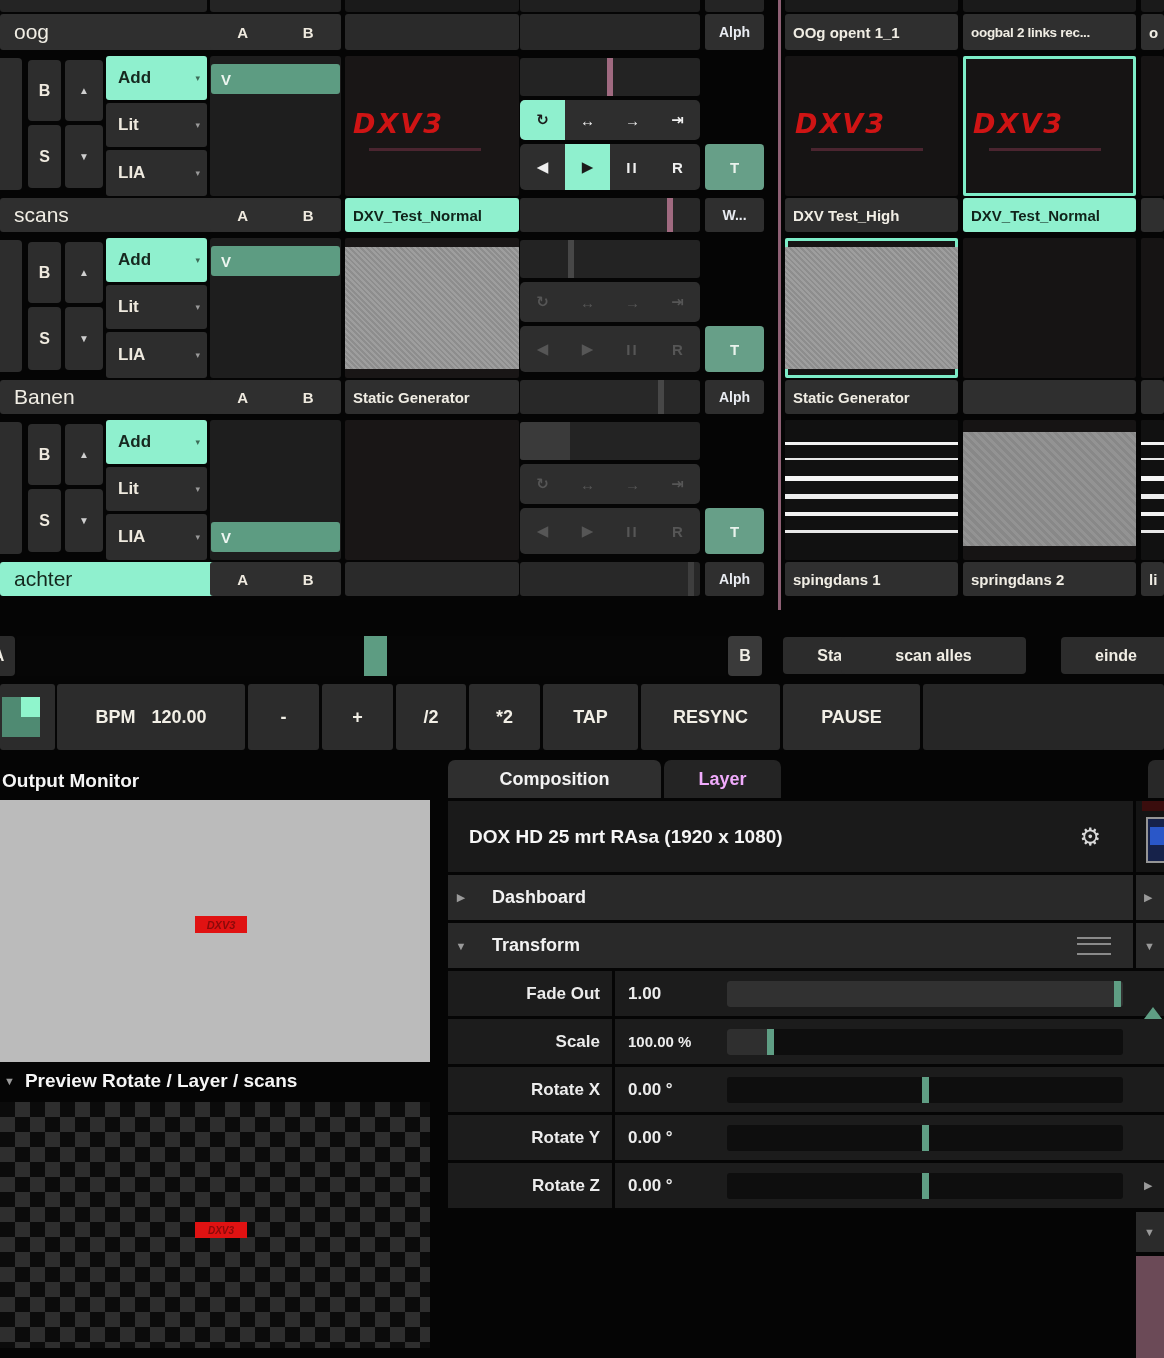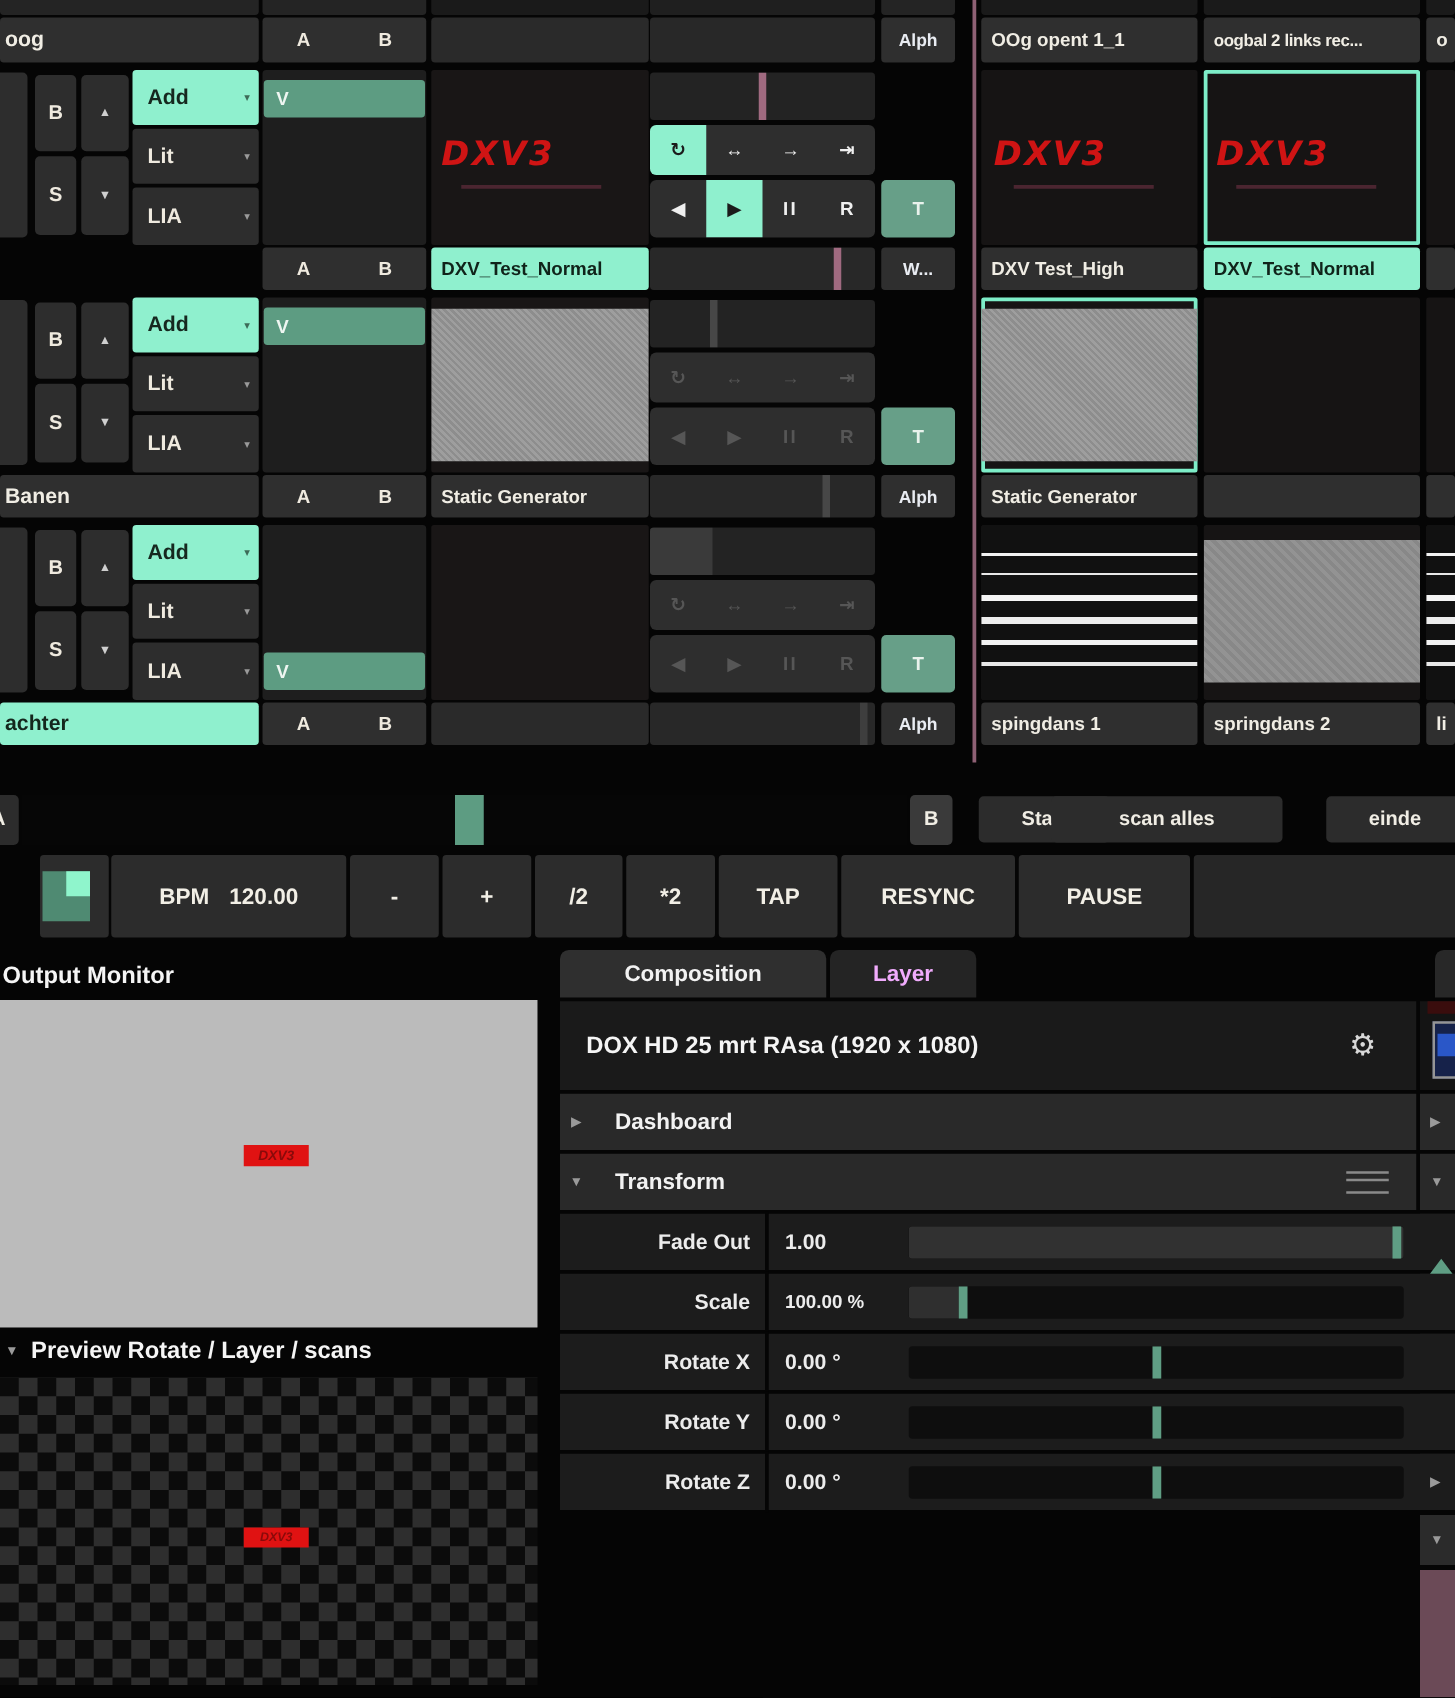--- a/index.html
+++ b/index.html
@@ -36,21 +36,21 @@
   .trow1{top:44px;height:40px;} .trow2{top:88px;height:46px;}
   .tbtnU{flex:1;display:flex;align-items:center;justify-content:center;font-weight:bold;font-size:15px;color:#efefef;}
   .lit{background:#8ff0ce;color:#1b1b1b;}
   .dimicons .tbtnU{color:#565656;}
   .dimicons .lit{background:transparent;color:#565656;}
   .tbig{position:absolute;left:705px;width:59px;top:88px;height:46px;background:#679f88;border-radius:4px;
         display:flex;align-items:center;justify-content:center;font-weight:bold;font-size:15px;color:#e9f2ec;}
   
   .lrow{position:absolute;left:0;height:34px;}
   .lname{position:absolute;left:0;width:207px;top:0;bottom:0;background:#2f2f2f;border-radius:3px;
-         display:flex;align-items:center;font-weight:bold;font-size:17px;color:#f0ede4;}
+         display:flex;align-items:center;font-weight:normal;font-size:21px;color:#f0ede4;padding-left:10px;}
   .lname span{margin-left:4px;}
   .lnameHi{background:#8ff0ce;color:#14271d;}
   .lab{position:absolute;left:210px;width:131px;top:0;bottom:0;background:#2f2f2f;border-radius:3px;
        display:flex;align-items:center;justify-content:space-around;font-weight:bold;font-size:15px;color:#efeadf;}
   .lclip{position:absolute;left:345px;width:174px;top:0;bottom:0;background:#2a2a2a;border-radius:3px;
        display:flex;align-items:center;font-weight:bold;font-size:15px;color:#f0ede4;overflow:hidden;white-space:nowrap;}
   .lclip span{margin-left:8px;}
   .lclipHi{background:#8ff0ce;color:#10231a;}
   .lpos{position:absolute;left:520px;width:180px;top:0;bottom:0;background:#282828;border-radius:3px;overflow:hidden;}
   .lblend{position:absolute;left:705px;width:59px;top:0;bottom:0;background:#2f2f2f;border-radius:3px;
@@ -73,21 +73,21 @@
   .graythumb{position:absolute;left:0;right:0;top:12px;bottom:14px;background:#8f8f8f;
     background-image:repeating-linear-gradient(45deg,rgba(0,0,0,0.05) 0 3px,rgba(255,255,255,0.04) 3px 6px);}
   .stripes{position:absolute;left:0;right:0;top:0;bottom:0;background:
     linear-gradient(#111 0 22px,#f2f2f2 22px 25px,#111 25px 38px,#e8e8e8 38px 40px,#111 40px 56px,
     #f5f5f5 56px 61px,#111 61px 74px,#ededed 74px 79px,#111 79px 92px,#f2f2f2 92px 96px,#111 96px 110px,
     #e8e8e8 110px 113px,#111 113px 100%);}
   
   .xfbtn{position:absolute;background:#2c2c2c;border-radius:4px;display:flex;align-items:center;justify-content:center;
          font-weight:bold;font-size:16px;color:#f0ede4;}
   .tempocell{position:absolute;top:684px;height:66px;background:#2c2c2c;border-radius:3px;
-         display:flex;align-items:center;justify-content:center;font-weight:bold;font-size:18px;color:#f2efe6;margin-left:32px;}
+         display:flex;align-items:center;justify-content:center;font-weight:bold;font-size:18px;color:#f2efe6;}
   
   .monhead{position:absolute;left:0;font-weight:bold;font-size:19px;color:#f5f5f5;display:flex;align-items:center;}
   .checker{position:absolute;left:0;width:430px;background:
      repeating-conic-gradient(#2e2e2e 0% 25%,#0b0b0b 25% 50%);background-size:30px 30px;}
   .redblob{position:absolute;background:#e01212;color:#8a0a0a;font-weight:bold;display:flex;
      align-items:center;justify-content:center;overflow:hidden;}
   
   .tab{position:absolute;top:760px;height:38px;border-radius:7px 7px 0 0;display:flex;align-items:center;
        justify-content:center;font-weight:bold;font-size:18px;}
   .secrow{position:absolute;left:448px;width:685px;background:#292929;display:flex;align-items:center;}
@@ -187,20 +187,23 @@
         <div class="tbtnU">◀</div>
         <div class="tbtnU lit">▶</div>
         <div class="tbtnU" style="letter-spacing:2px">II</div>
         <div class="tbtnU">R</div>
       </div>
     </div>
     <div class="tbig">T</div>
   </div>
 
   <div class="lrow" style="top:198px;height:34px;width:764px">
+    <div class="lname">
+        <span>scans</span>
+      </div>
     <div class="lab">
       <span>A</span>
       <span>B</span>
     </div>
     <div class="lclip lclipHi">
         <span>DXV_Test_Normal</span>
       </div>
     <div class="lpos">
       <div class="pline" style="left:147px;background:#a06a80"></div>
     </div>

